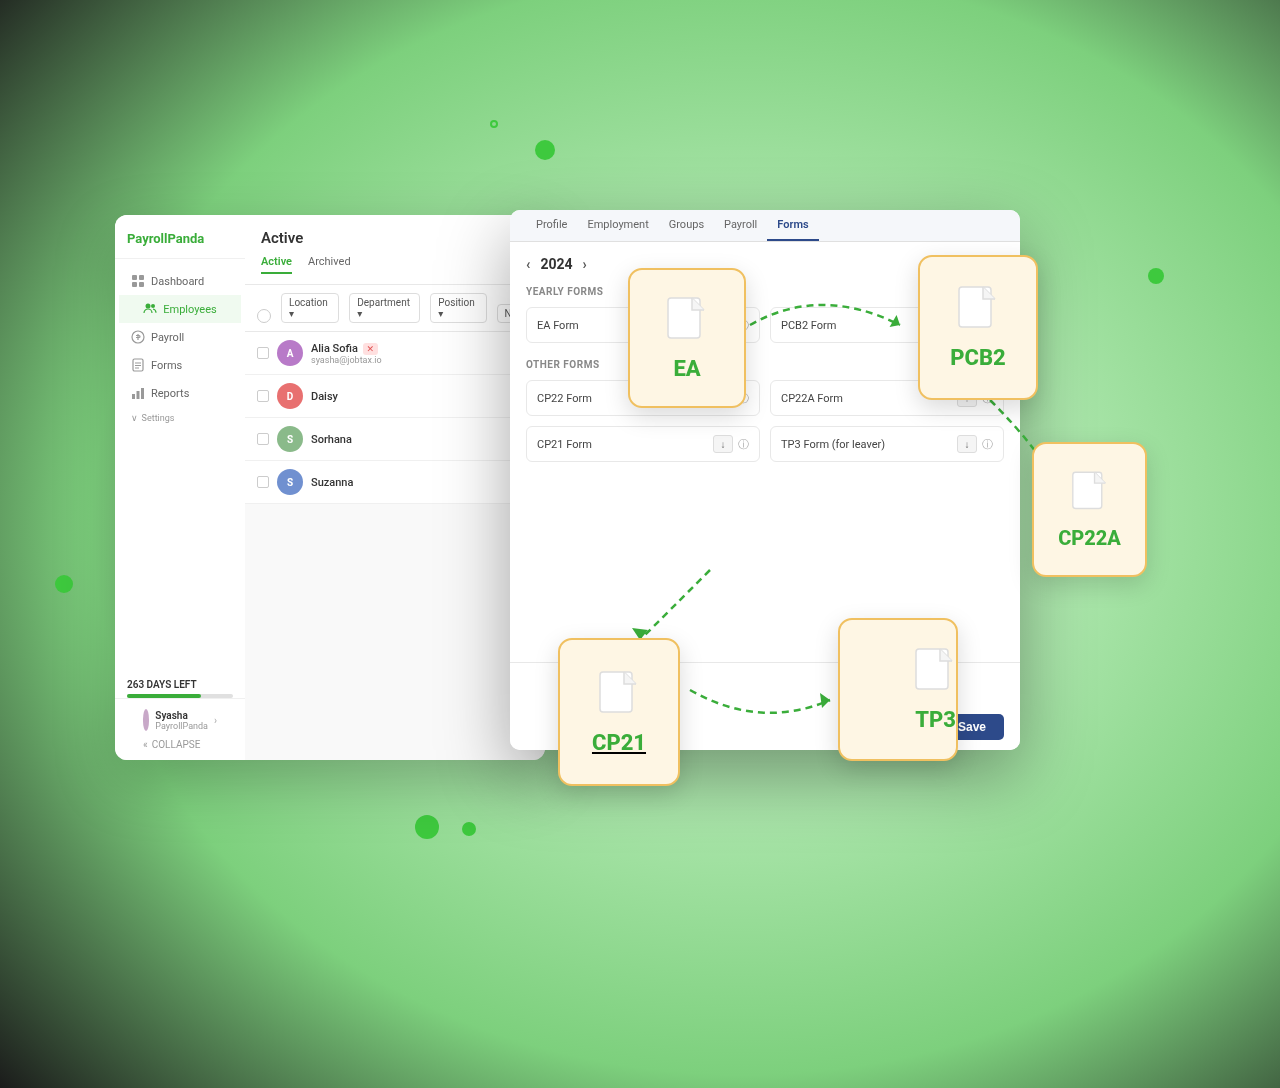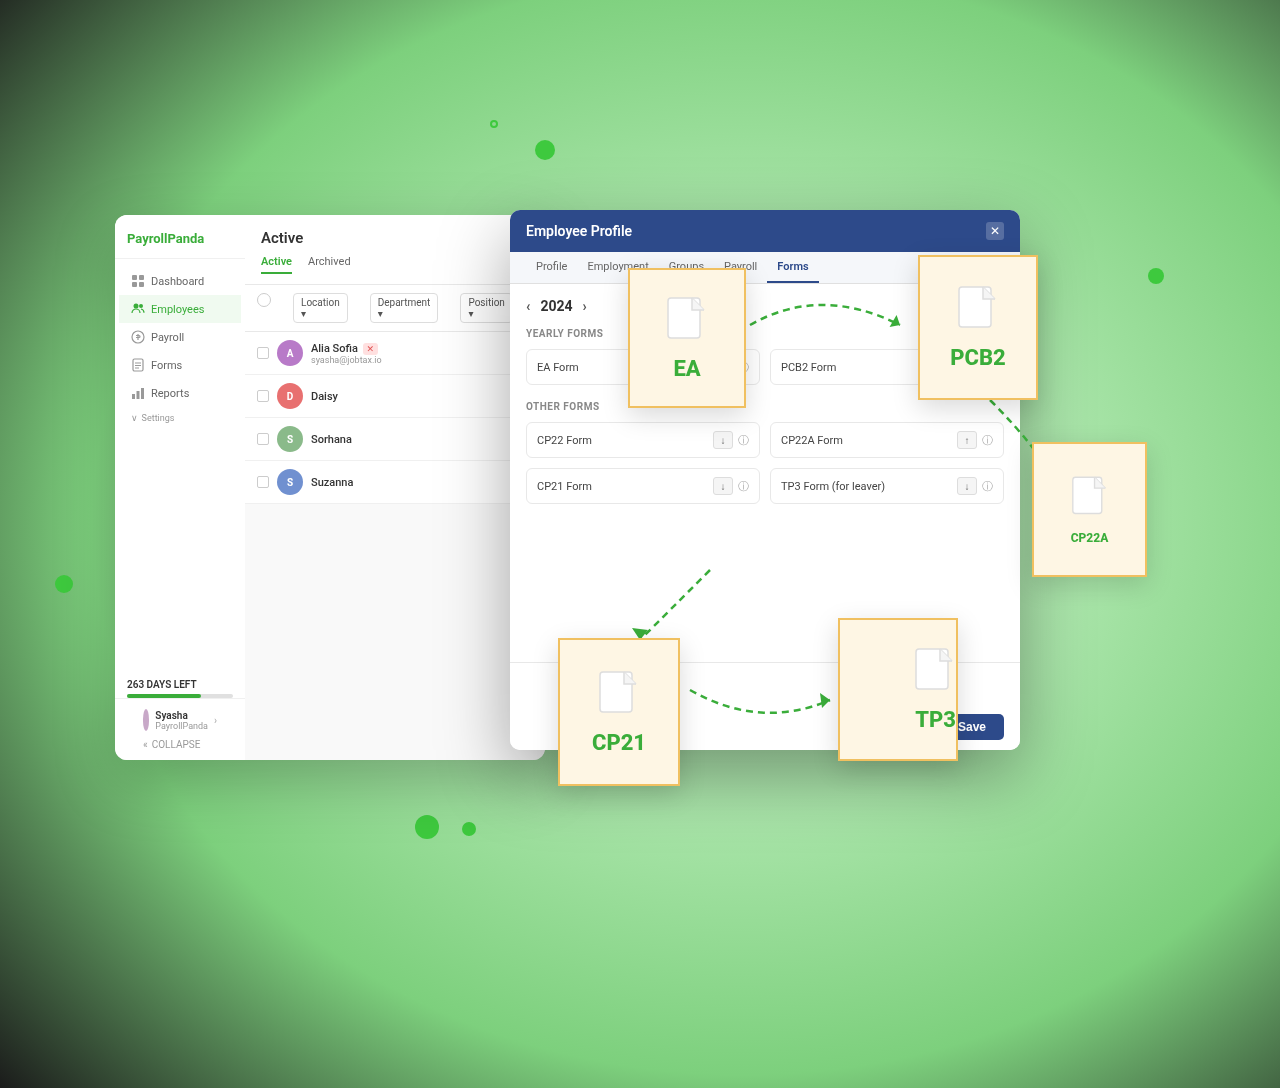--- a/index.html
+++ b/index.html
@@ -59,20 +59,21 @@
       align-items: center;
       padding: 7px 12px;
       font-size: 11px;
       color: #666;
       cursor: pointer;
       gap: 6px;
     }
     .nav-item.active {
       color: #3aad3a;
       background: #f0faf0;
+      justify-content: center;
     }
     .nav-item .nav-icon {
       width: 14px;
       height: 14px;
       flex-shrink: 0;
     }
 
     .nav-section {
       padding: 6px 12px 4px;
       font-size: 9px;
@@ -161,23 +162,23 @@
       padding-bottom: 4px;
     }
     .tab.active {
       color: #3aad3a;
       border-bottom: 2px solid #3aad3a;
       font-weight: 600;
     }
 
     .filters-row {
       display: flex;
-      align-items: flex-start;
+      align-items: flex-end;
       padding: 8px 12px;
-      gap: 22px;
+      gap: 10px;
       background: #fff;
       border-bottom: 1px solid #e8e8e8;
     }
     .filter-btn {
       font-size: 10px;
       color: #555;
       border: 1px solid #ddd;
       border-radius: 4px;
       padding: 3px 7px;
       background: #fff;
@@ -390,21 +391,21 @@
       cursor: pointer;
       font-weight: 600;
       margin-top: 41px;
     }
 
     
     .form-card {
       position: absolute;
       background: #fef6e4;
       border: 2px solid #f0c060;
-      border-radius: 0;
+      border-radius: 14px;
       display: flex;
       flex-direction: column;
       align-items: center;
       justify-content: center;
       box-shadow: 0 8px 25px rgba(0,0,0,0.15);
       z-index: 20;
     }
     .form-card-label {
       font-size: 22px;
       font-weight: 800;
@@ -556,24 +557,20 @@
           <div class="emp-avatar" style="background:#7090d0;">S</div>
           <div>
             <div class="emp-name">Suzanna</div>
           </div>
         </div>
       </div>
     </div>
   </div>
 
   <div class="dialog-backdrop">
-    <div class="dialog-header">
-      <span class="dialog-title">Employee Profile</span>
-      <div class="dialog-close">✕</div>
-    </div>
     <div class="dialog-tabs">
       <div class="dialog-tab">Profile</div>
       <div class="dialog-tab">Employment</div>
       <div class="dialog-tab">Groups</div>
       <div class="dialog-tab">Payroll</div>
       <div class="dialog-tab active">Forms</div>
     </div>
     <div class="dialog-body">
       <div class="year-nav">
         <span class="year-nav-btn">‹</span>
@@ -654,24 +651,24 @@
     </svg>
     <div class="form-card-label">PCB2</div>
   </div>
 
   <div class="form-card" style="top:442px;left:1032px;width:115px;height:135px;">
     <svg width="38" height="48" viewBox="0 0 42 52">
       <rect x="2" y="2" width="32" height="40" rx="3" fill="white" stroke="#ddd" stroke-width="1.5"></rect>
       <path d="M26 2 L38 14" stroke="#ddd" stroke-width="1.5" fill="none"></path>
       <path d="M26 2 L26 14 L38 14" fill="#f5f5f5" stroke="#ddd" stroke-width="1.5"></path>
     </svg>
-    <div class="form-card-label" style="font-size:12px;">CP22A</div>
+    <div class="form-card-label" style="font-size:20px;">CP22A</div>
   </div>
 
-  <div class="form-card" style="top:638px;left:558px;width:122px;height:148px;">
+  <div class="form-card" style="top:638px;left:558px;width:122px;height:148px;text-decoration:underline;">
     <svg width="42" height="52" viewBox="0 0 42 52">
       <rect x="2" y="2" width="32" height="40" rx="3" fill="white" stroke="#ddd" stroke-width="1.5"></rect>
       <path d="M26 2 L38 14" stroke="#ddd" stroke-width="1.5" fill="none"></path>
       <path d="M26 2 L26 14 L38 14" fill="#f5f5f5" stroke="#ddd" stroke-width="1.5"></path>
     </svg>
     <div class="form-card-label">CP21</div>
   </div>
 
   <div class="form-card" style="top:618px;left:838px;width:120px;height:143px;align-items:flex-end;">
     <svg width="42" height="52" viewBox="0 0 42 52">

